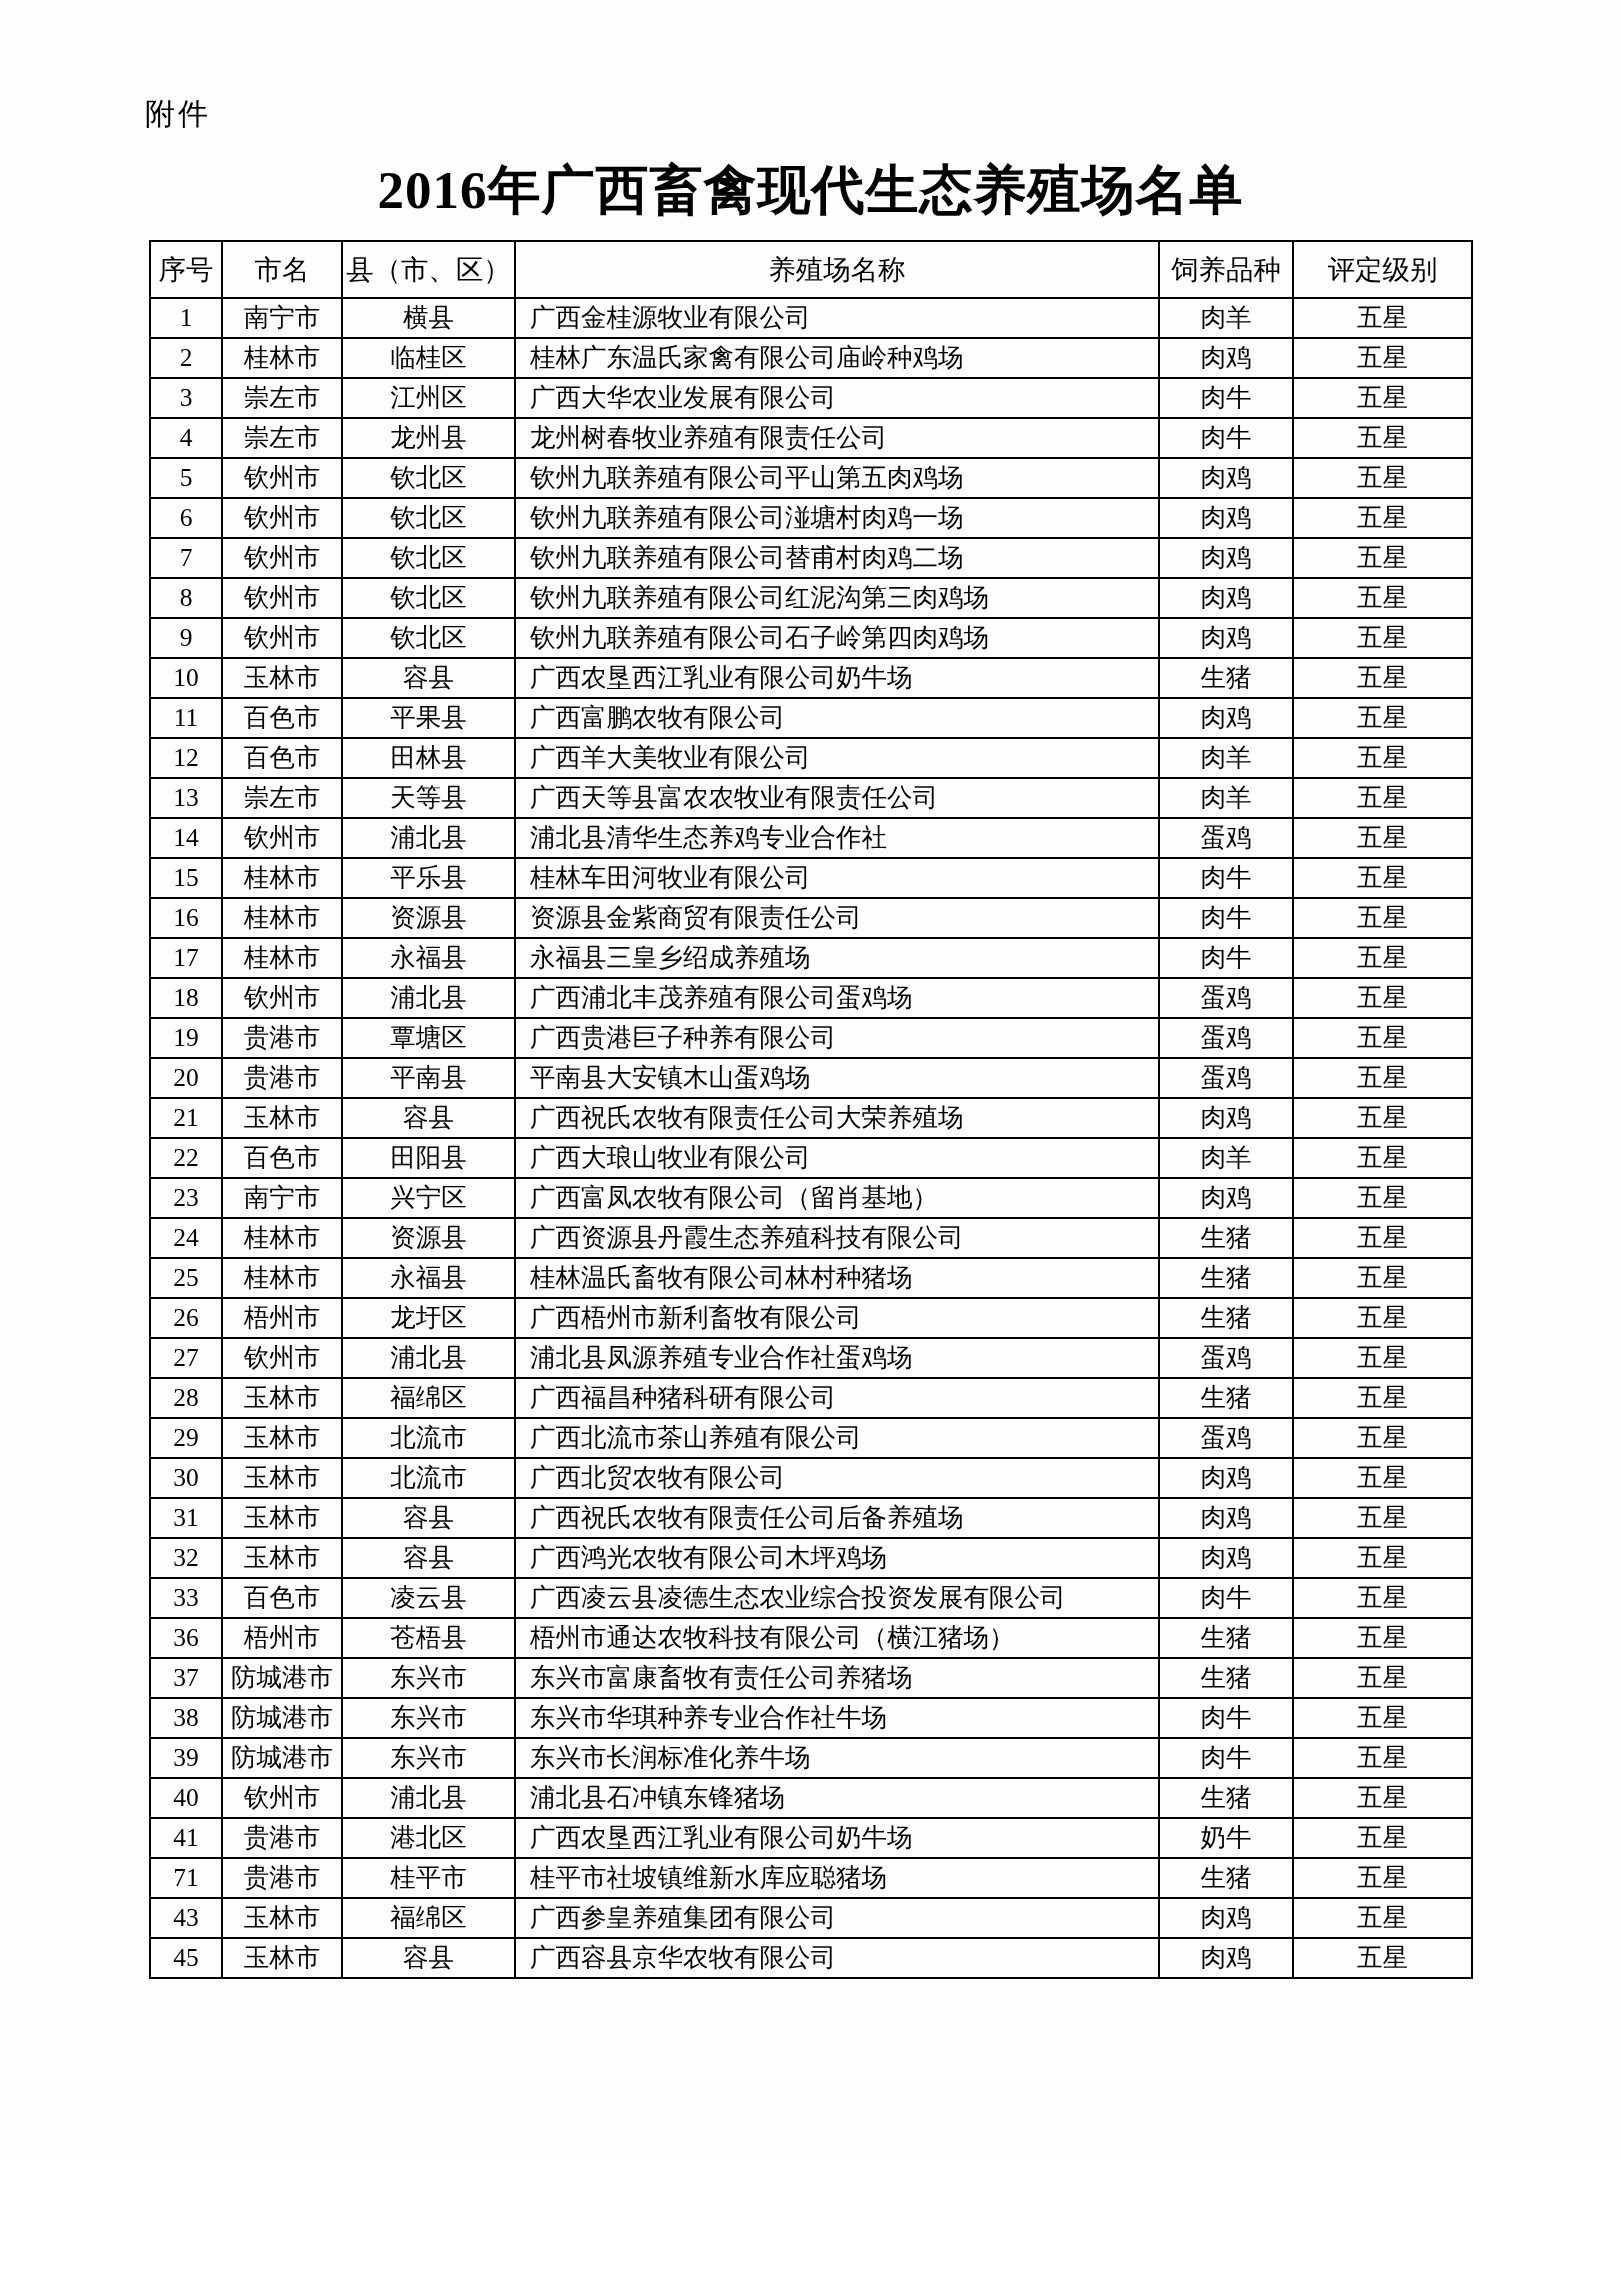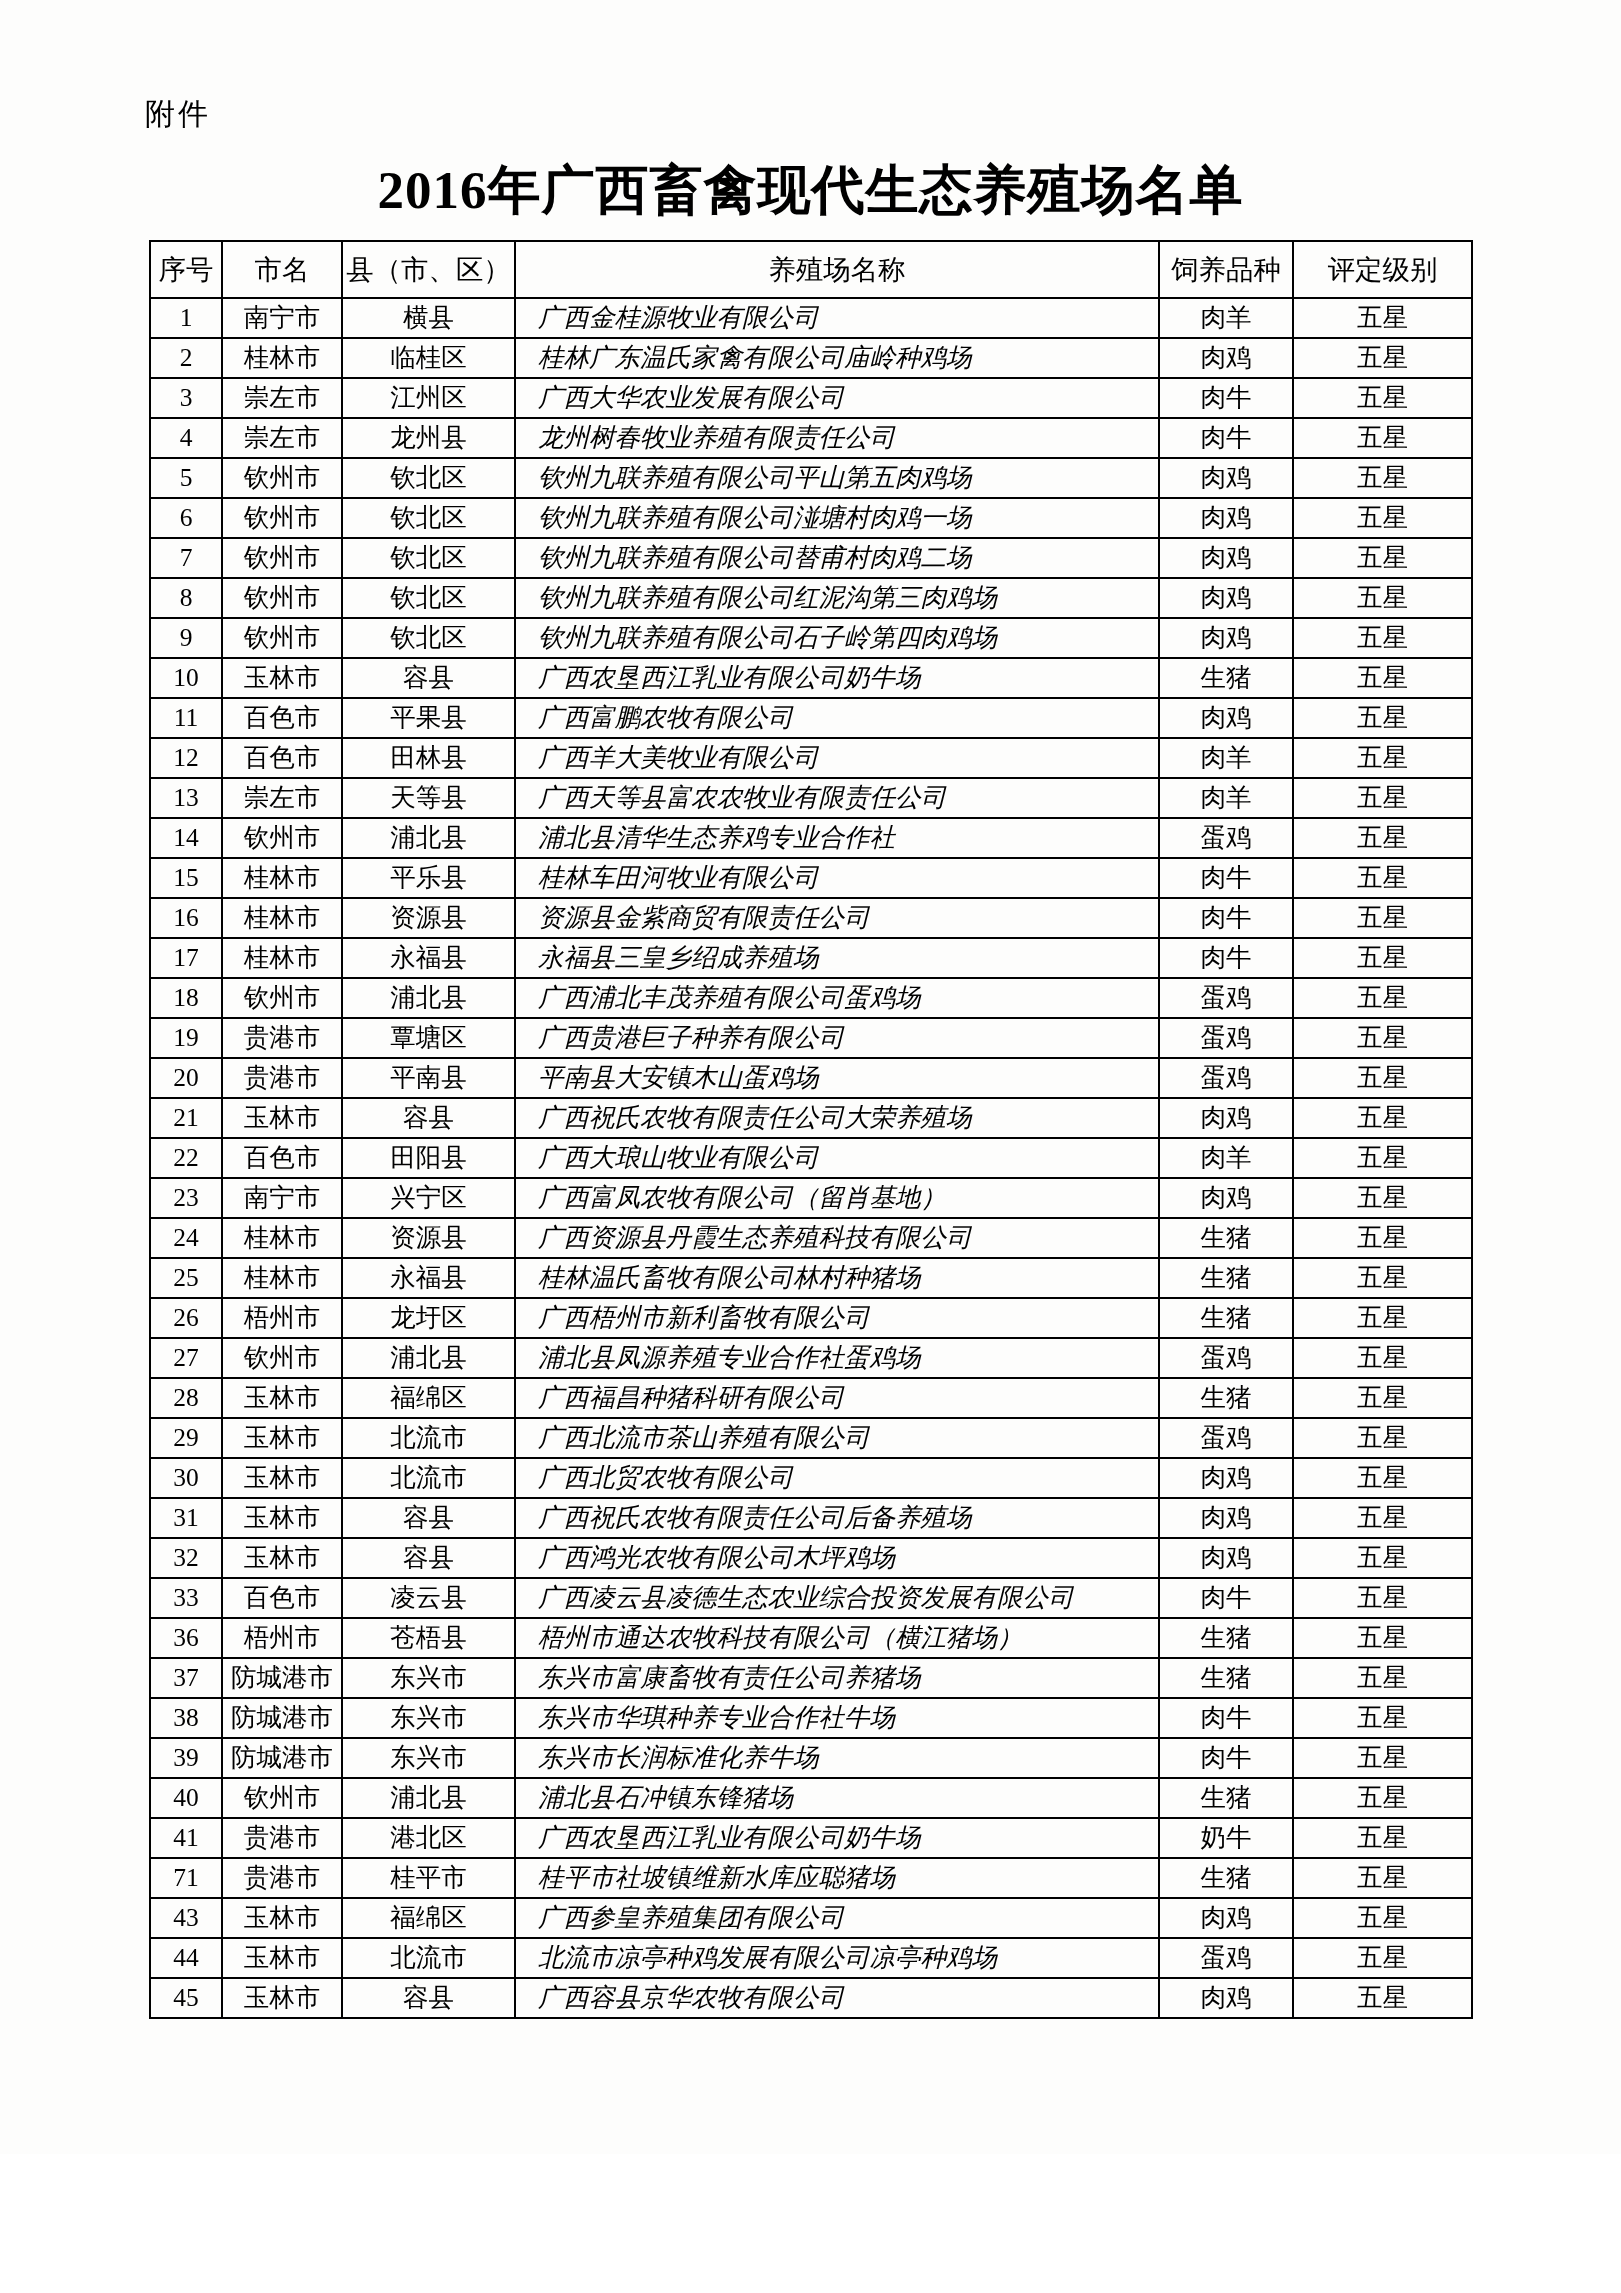--- a/index.html
+++ b/index.html
@@ -51,22 +51,21 @@
     font-weight: normal;
   }
   .farm-table td {
     height: 38px;
     font-size: 25.5px;
     text-align: center;
     line-height: 1;
   }
   .farm-table td.farm-col {
     text-align: left;
-    padding-left: 22px;
-    font-style: italic;
+    padding-left: 14px;
   }
   col.c-no    { width: 72px; }
   col.c-city  { width: 120px; }
   col.c-cnty  { width: 173px; }
   col.c-farm  { width: 644px; }
   col.c-breed { width: 134px; }
   col.c-rate  { width: 179px; }
 </style>
 </head>
 <body>
@@ -417,28 +416,20 @@
         </tr>
         <tr>
           <td>43</td>
           <td>玉林市</td>
           <td>福绵区</td>
           <td class="farm-col">广西参皇养殖集团有限公司</td>
           <td>肉鸡</td>
           <td>五星</td>
         </tr>
         <tr>
-          <td>44</td>
-          <td>玉林市</td>
-          <td>北流市</td>
-          <td class="farm-col">北流市凉亭种鸡发展有限公司凉亭种鸡场</td>
-          <td>蛋鸡</td>
-          <td>五星</td>
-        </tr>
-        <tr>
           <td>45</td>
           <td>玉林市</td>
           <td>容县</td>
           <td class="farm-col">广西容县京华农牧有限公司</td>
           <td>肉鸡</td>
           <td>五星</td>
         </tr>
       </tbody>
   </table>
 </div>

